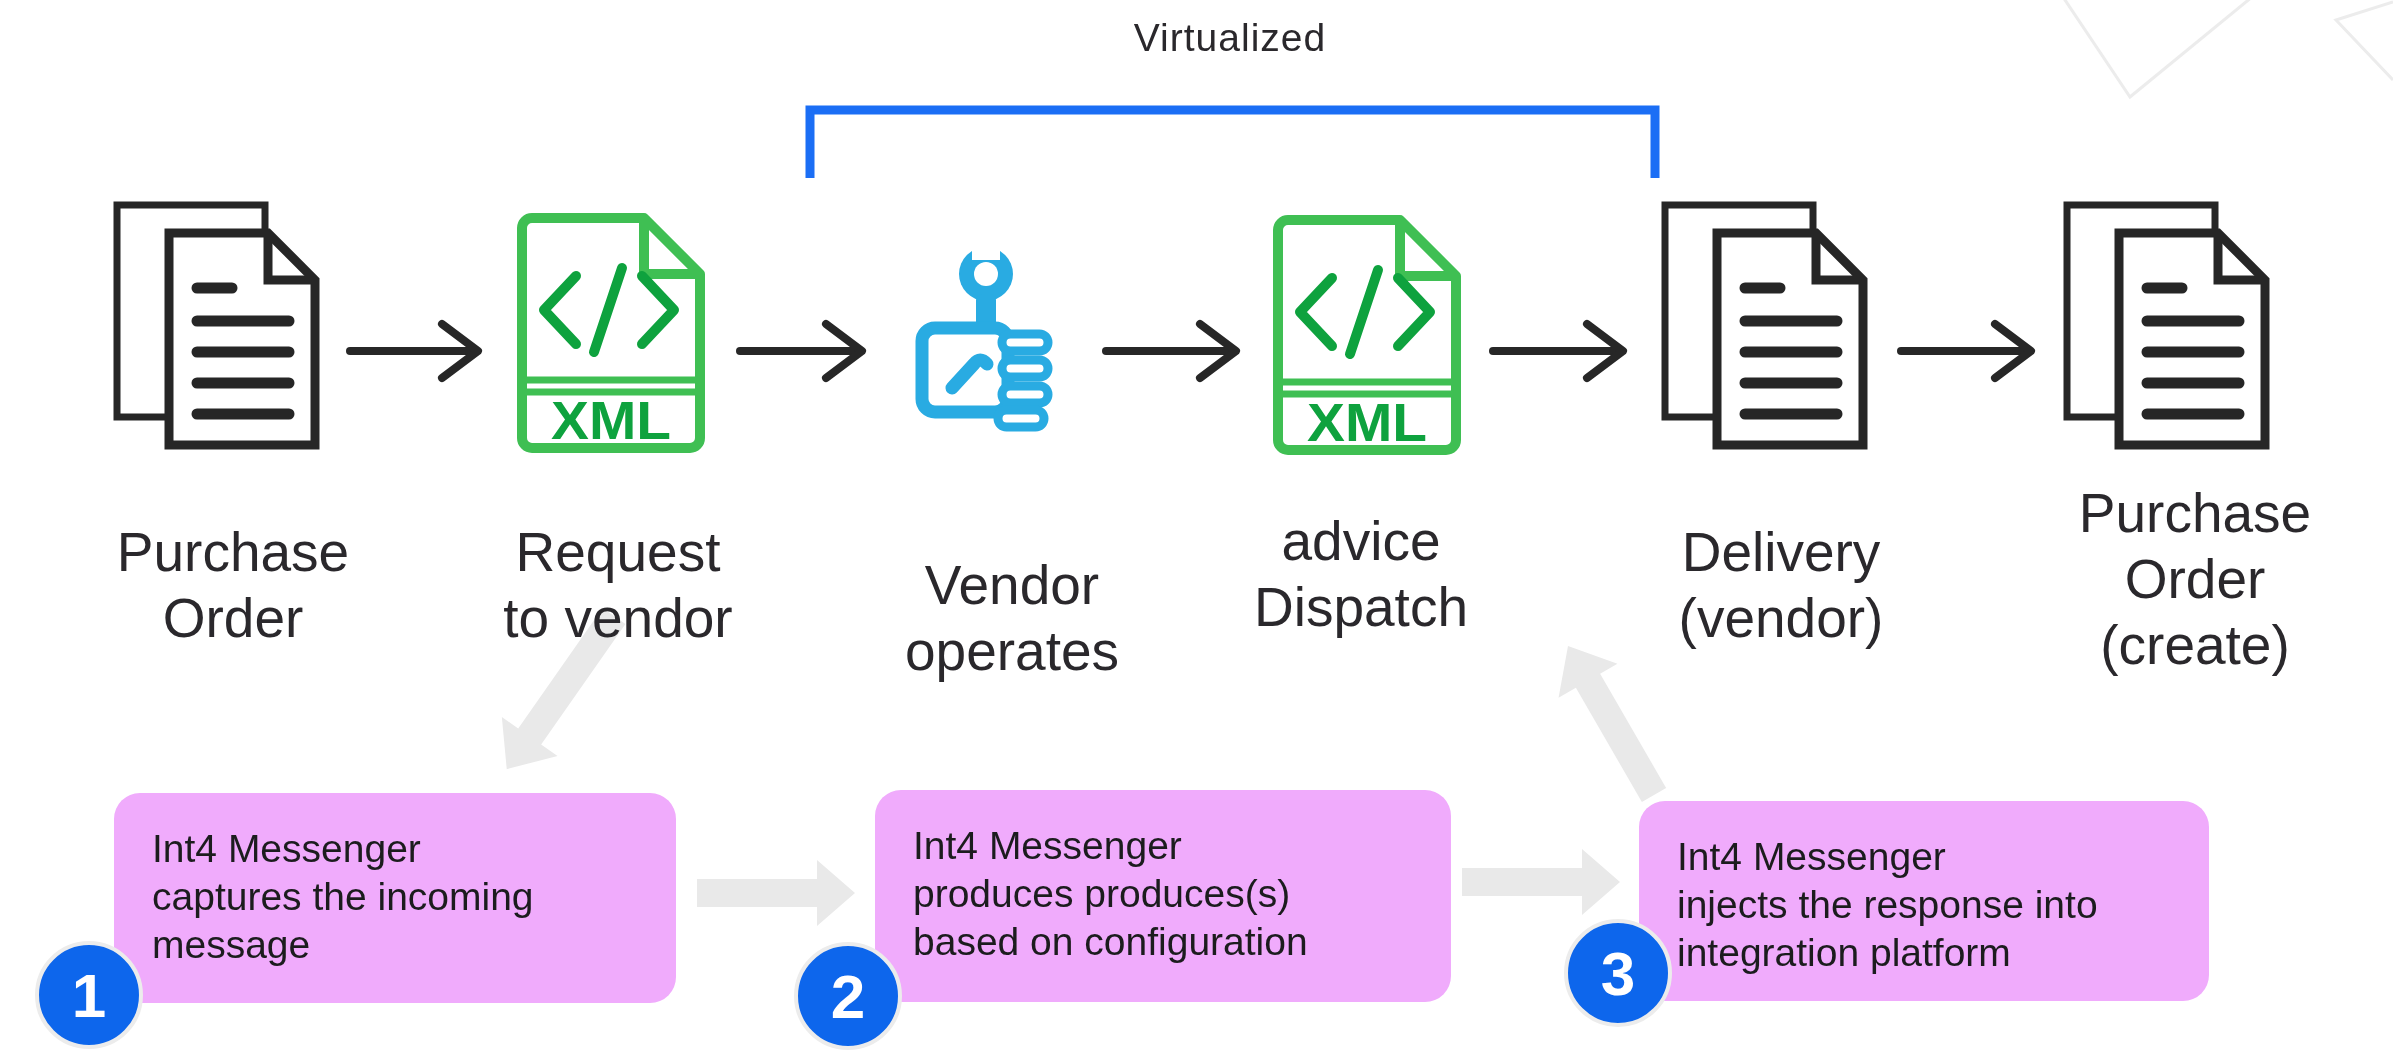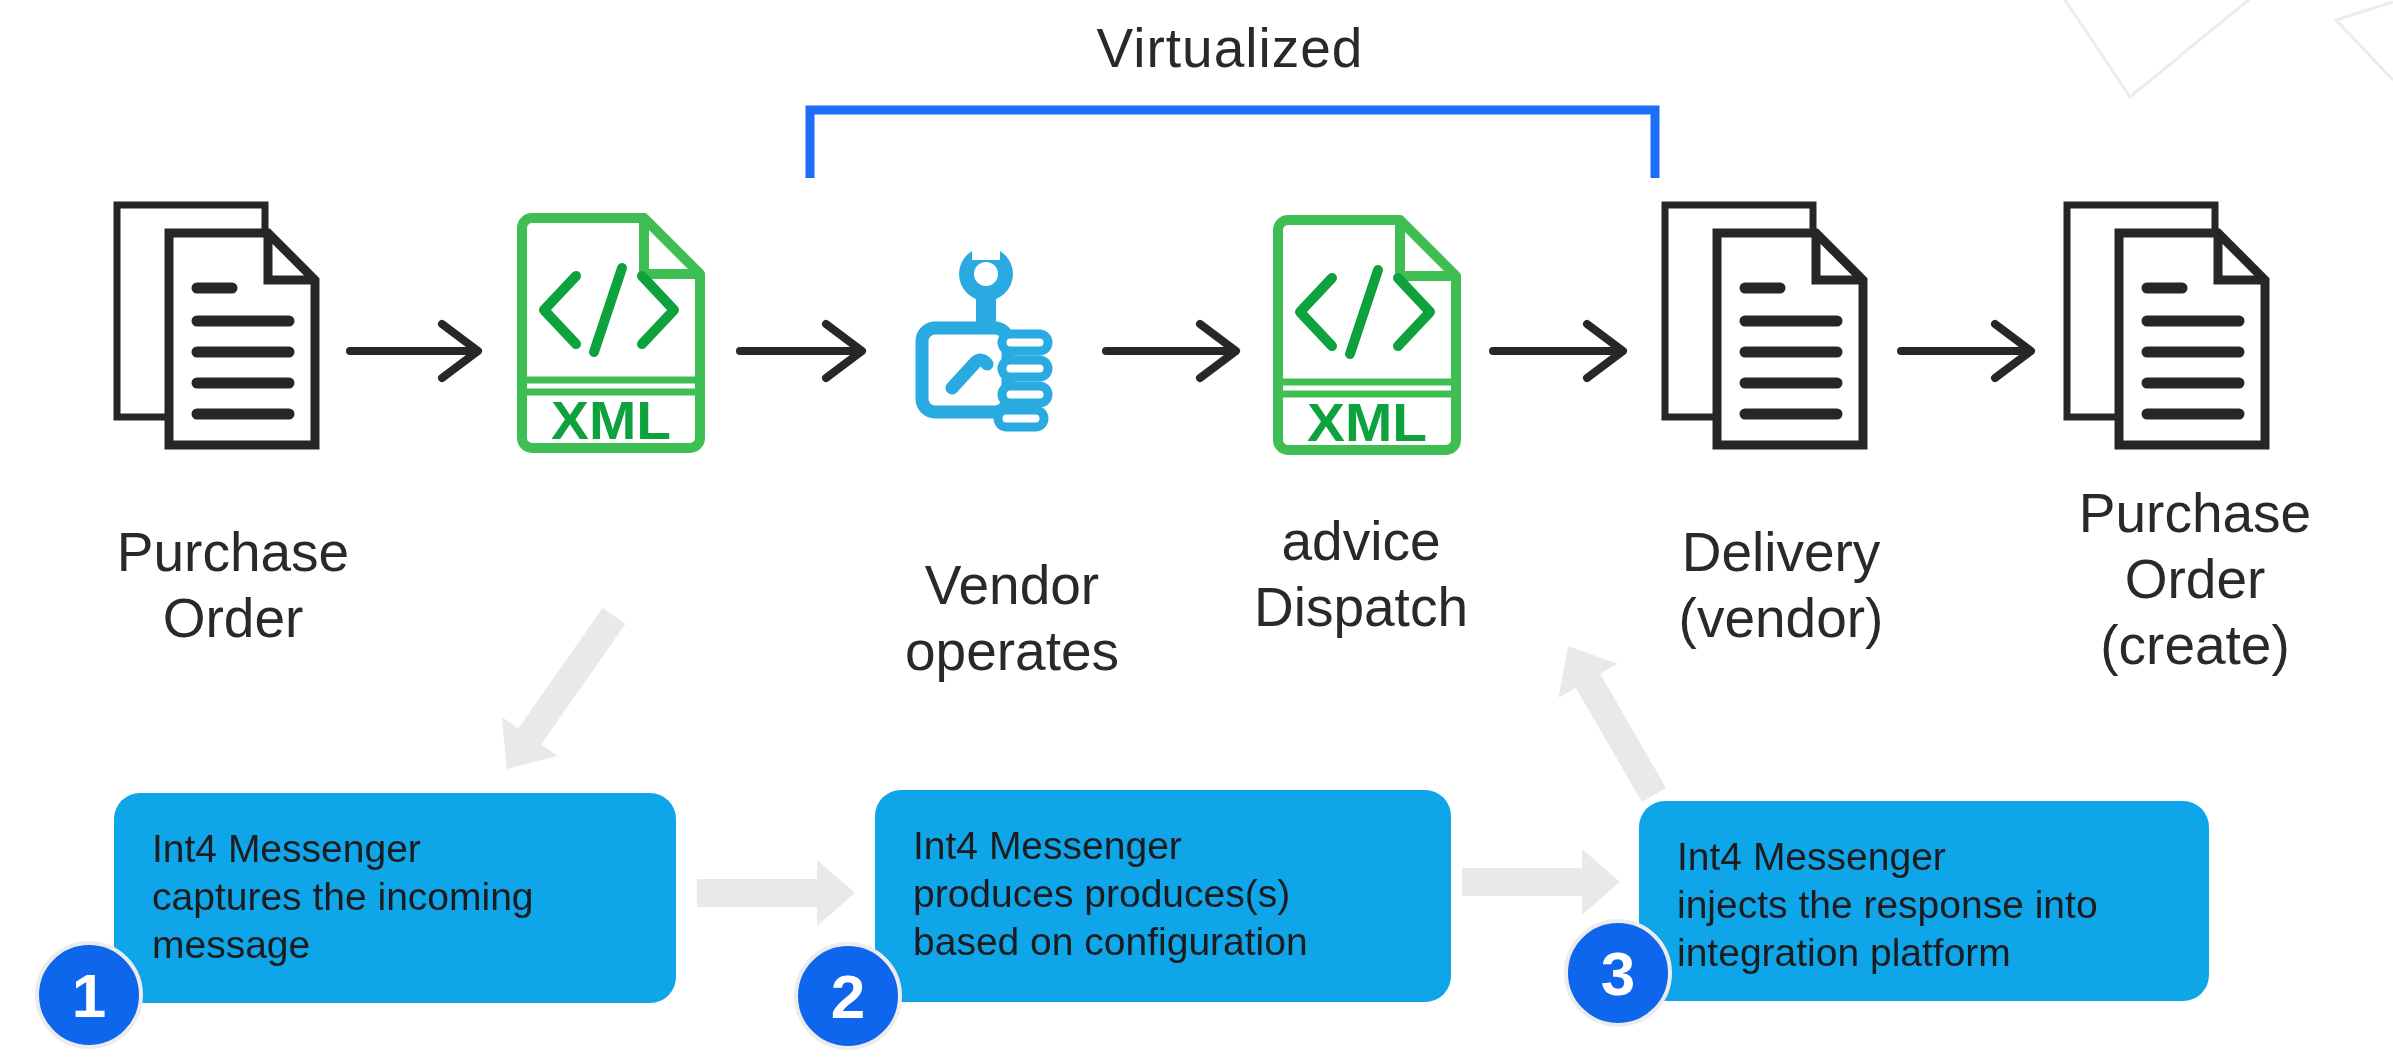--- a/index.html
+++ b/index.html
@@ -1,23 +1,23 @@
 <!DOCTYPE html>
 <html><head>
 <meta charset="utf-8">
 <style>
   html,body{margin:0;padding:0;background:#ffffff;}
   body{width:2393px;height:1062px;position:relative;overflow:hidden;
        font-family:"Liberation Sans", sans-serif;}
   .stage{position:absolute;left:0;top:0;width:2393px;height:1062px;}
   .abs{position:absolute;}
-  .title{font-size:55px;font-weight:500;color:#2a282c;text-align:center;letter-spacing:1px;}
+  .title{font-size:39px;font-weight:500;color:#2a282c;text-align:center;letter-spacing:1px;}
   .step-label{font-size:55px;font-weight:500;color:#2a282c;text-align:center;line-height:66px;}
   .step-label span{display:block;}
-  .note-box{background:#0ea5e9;border-radius:26px;color:#1c1c1e;
+  .note-box{background:#f0abfc;border-radius:26px;color:#1c1c1e;
             font-size:39px;line-height:48px;box-sizing:border-box;padding:32px 30px 0 38px;}
   .note-box span{display:block;}
   .badge{width:100px;height:100px;border-radius:50%;background:#0d66ec;border:4px solid #ececec;
          display:flex;align-items:center;justify-content:center;
          color:#ffffff;font-size:62px;font-weight:bold;}
   svg{display:block;}
 </style>
 </head>
 <body>
 
@@ -142,20 +142,24 @@
       <line x1="85" y1="152" x2="177" y2="152"></line>
       <line x1="85" y1="183" x2="177" y2="183"></line>
       <line x1="85" y1="214" x2="177" y2="214"></line>
     </g>
   </svg>
 
   <div class="abs step-label" style="left:83px;top:519px;width:300px;">
     <span>Purchase</span>
     <span>Order</span>
   </div>
+  <div class="abs step-label" style="left:468px;top:519px;width:300px;">
+    <span>Request</span>
+    <span>to vendor</span>
+  </div>
   <div class="abs step-label" style="left:862px;top:519px;width:300px;margin-top:33px;">
     <span>Vendor</span>
     <span>operates</span>
   </div>
   <div class="abs step-label" style="left:1211px;top:508px;width:300px;">
     <span>advice</span>
     <span>Dispatch</span>
   </div>
   <div class="abs step-label" style="left:1631px;top:519px;width:300px;">
     <span>Delivery</span>

